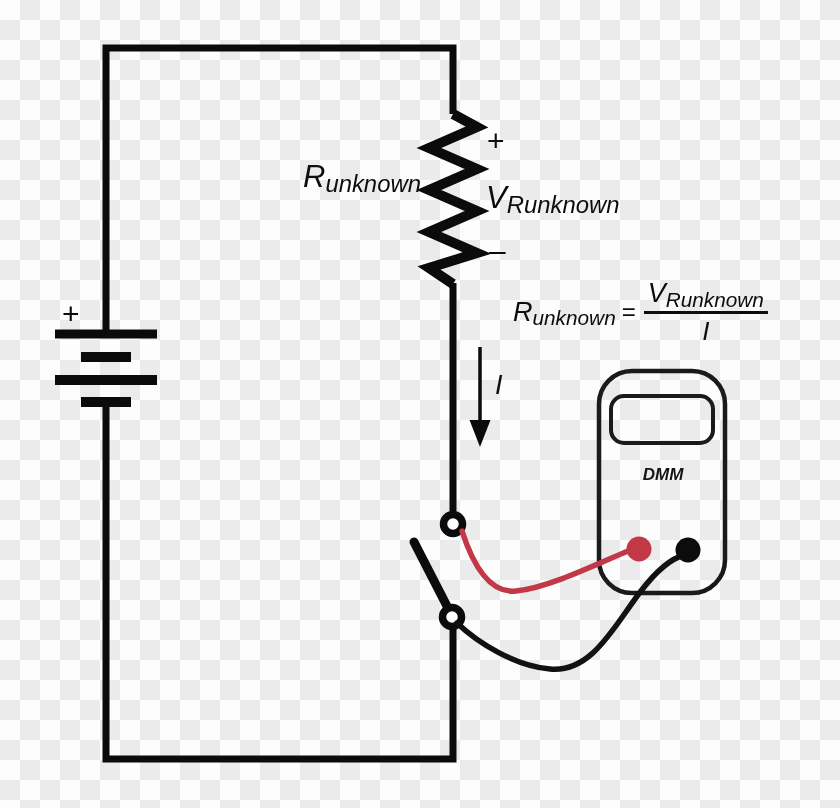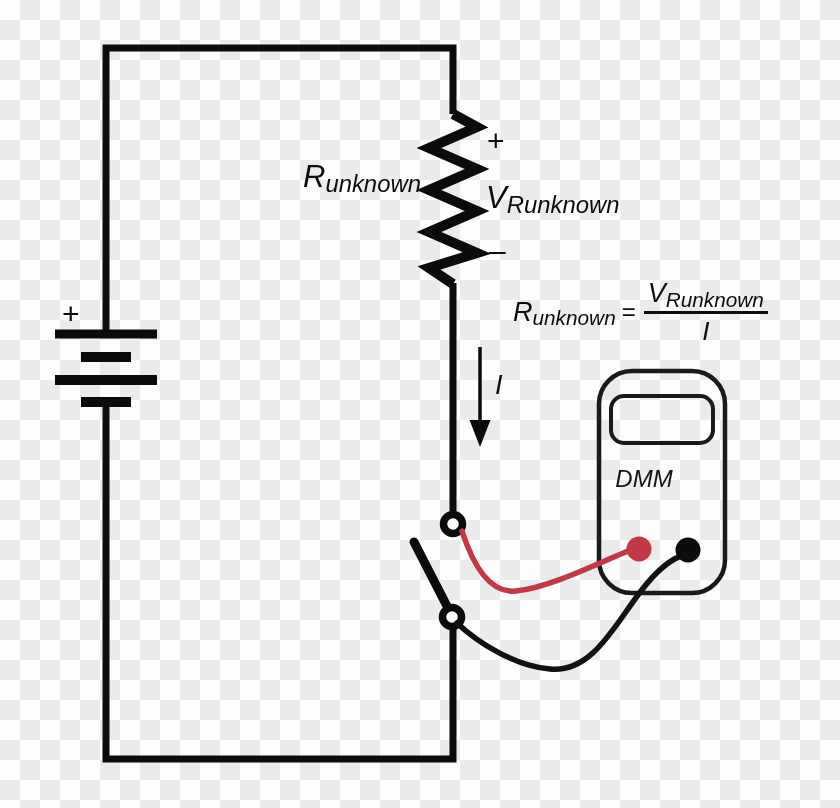--- a/index.html
+++ b/index.html
@@ -27,22 +27,22 @@
     position:absolute;left:513px;top:280px;
     display:flex;align-items:center;
     color:#0d0d0d;font-style:italic;
   }
   .f-lhs{font-size:27px;line-height:1;}
   .f-eq{font-style:normal;font-size:24px;margin:0 8px 0 6px;}
   .frac{display:inline-flex;flex-direction:column;align-items:center;}
   .frac .num{font-size:27px;line-height:1;padding:0 4px 4px 4px;border-bottom:3px solid #0d0d0d;}
   .frac .den{font-size:26px;line-height:1;padding-top:4px;}
   .dmm-label{
-    position:absolute;left:581px;top:465px;width:126px;
-    text-align:center;font-size:24px;font-style:italic;font-weight:400;color:#141414;
+    position:absolute;left:600px;top:465px;width:126px;
+    text-align:center;font-size:17px;font-style:italic;font-weight:700;color:#141414;
   }
 </style>
 </head>
 <body>
 
 <div class="stage">
 
   <svg class="art" width="840" height="808" viewBox="0 0 840 808">
 
     <g fill="none" stroke="#0b0b0b" stroke-width="7" stroke-linejoin="miter">

